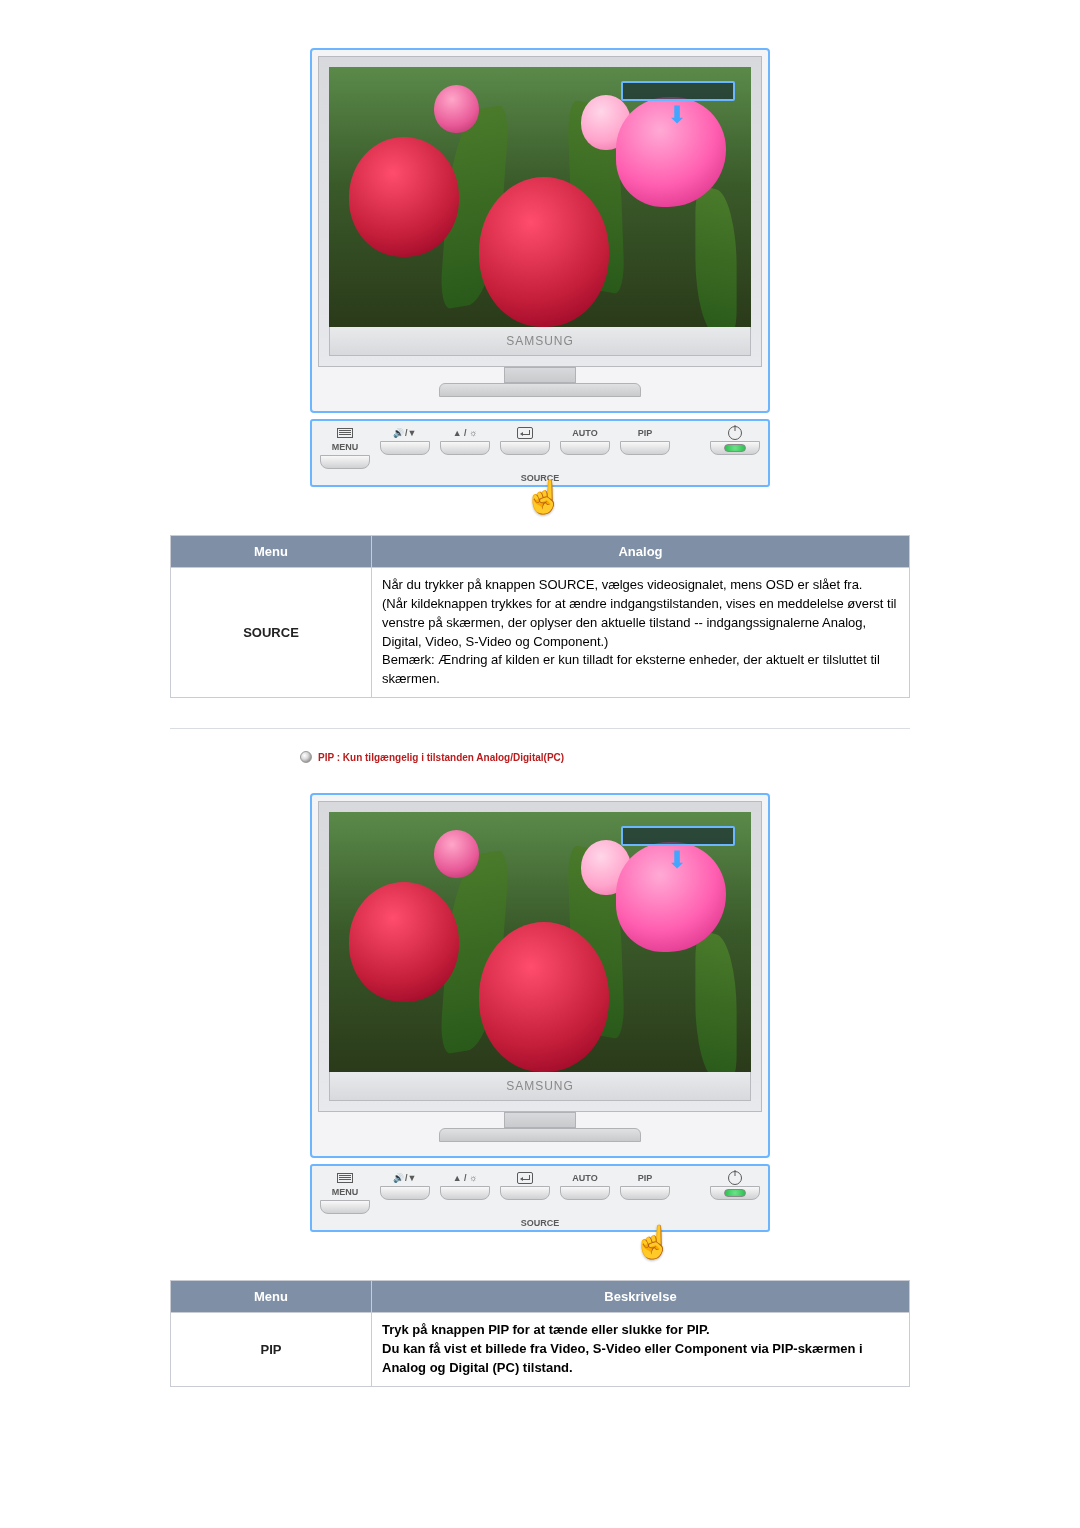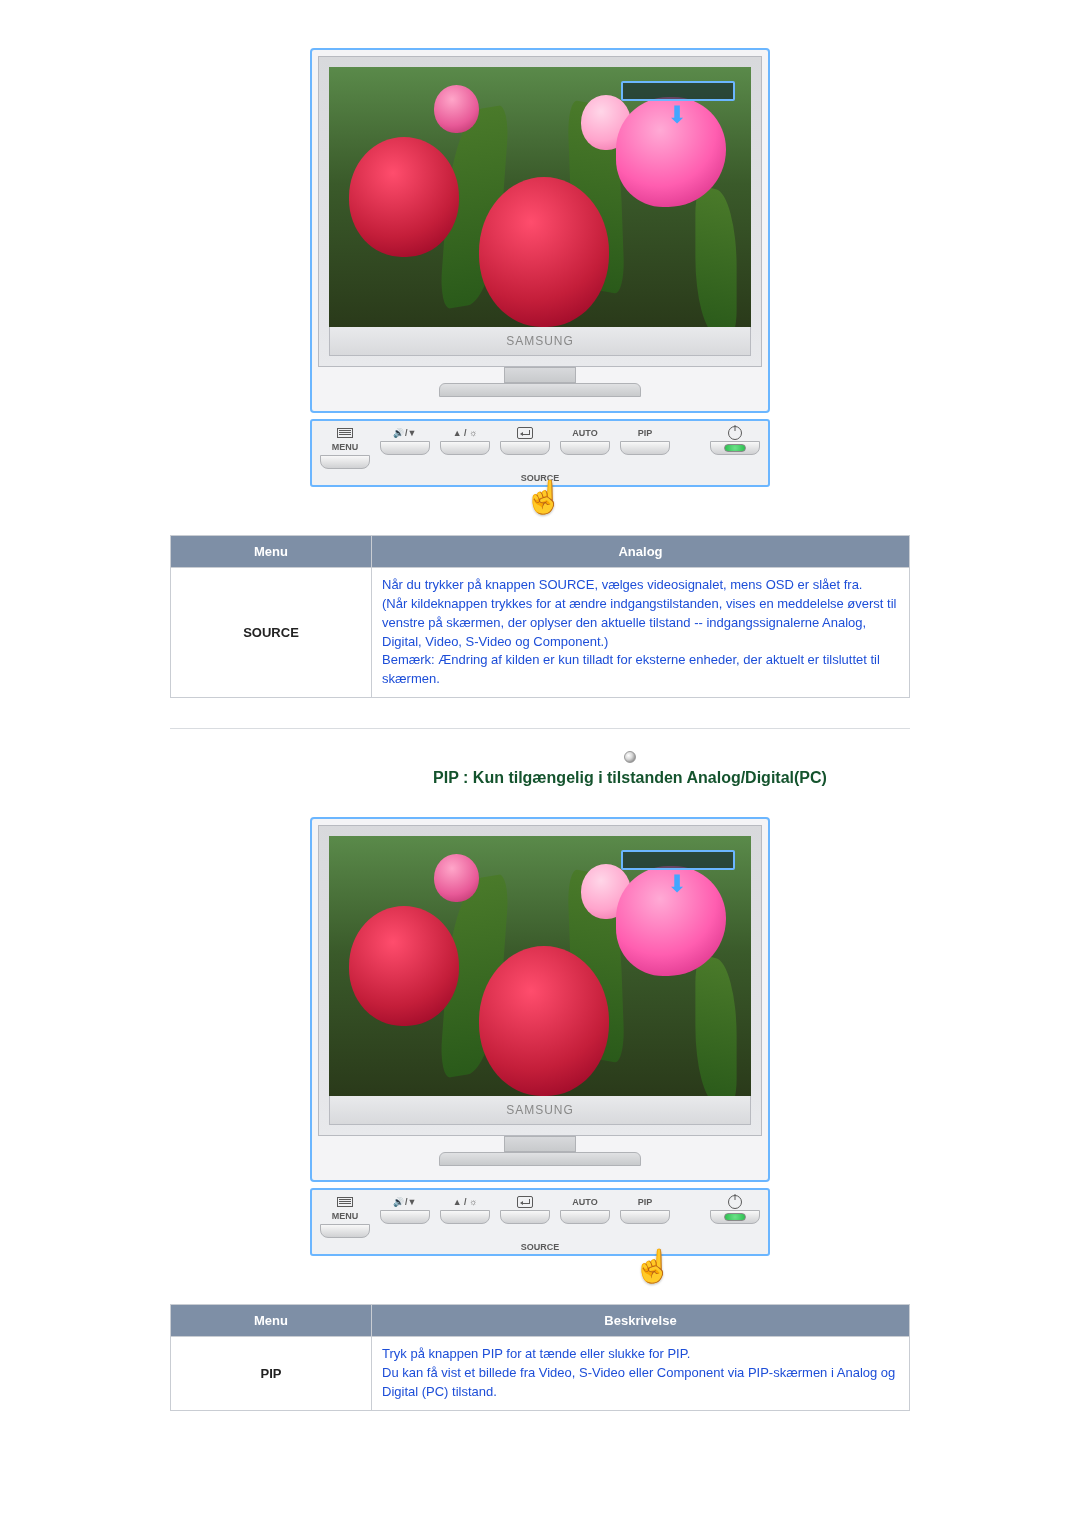--- a/index.html
+++ b/index.html
@@ -192,39 +192,38 @@
     text-align: center;
   }
   table.info td.menu-cell {
     width: 180px;
     text-align: center;
     font-weight: bold;
     color: #222;
   }
   table.info td.content-cell {
     line-height: 1.45;
-    color: #1d4ed8;
+    color: #000000;
   }
 
   hr.sep {
     width: 740px;
     margin: 30px auto 22px auto;
     border: none;
     border-top: 1px solid #d9dce0;
   }
 
   .section-heading {
     display: flex;
     align-items: center;
     gap: 6px;
-    font-size: 16px;
+    font-size: 10px;
     font-weight: bold;
-    color: #14532d;
+    color: #b91c1c;
     margin: 0 0 30px 180px;
-    flex-direction: column;
   }
   .bullet-icon {
     width: 10px; height: 10px;
     display: inline-block;
     background: radial-gradient(circle at 35% 35%, #ffffff 0%, #d9d9d9 40%, #8c8c8c 80%);
     border-radius: 50%;
     border: 1px solid #999;
   }
   .power-symbol {
     width:12px;height:12px;
@@ -432,19 +431,19 @@
   <table class="info" style="margin-top:48px;">
     <thead>
       <tr>
         <th>Menu</th>
         <th>Beskrivelse</th>
       </tr>
     </thead>
     <tbody>
       <tr>
         <td class="menu-cell">PIP</td>
-        <td class="content-cell" style="white-space: pre-line;">Tryk på knappen PIP for at tænde eller slukke for PIP.
+        <td class="content-cell" style="white-space: pre-line; font-weight: bold;">Tryk på knappen PIP for at tænde eller slukke for PIP.
 Du kan få vist et billede fra Video, S-Video eller Component via PIP-skærmen i Analog og Digital (PC) tilstand.</td>
       </tr>
     </tbody>
   </table>
 
 </div>
 
 </body></html>

